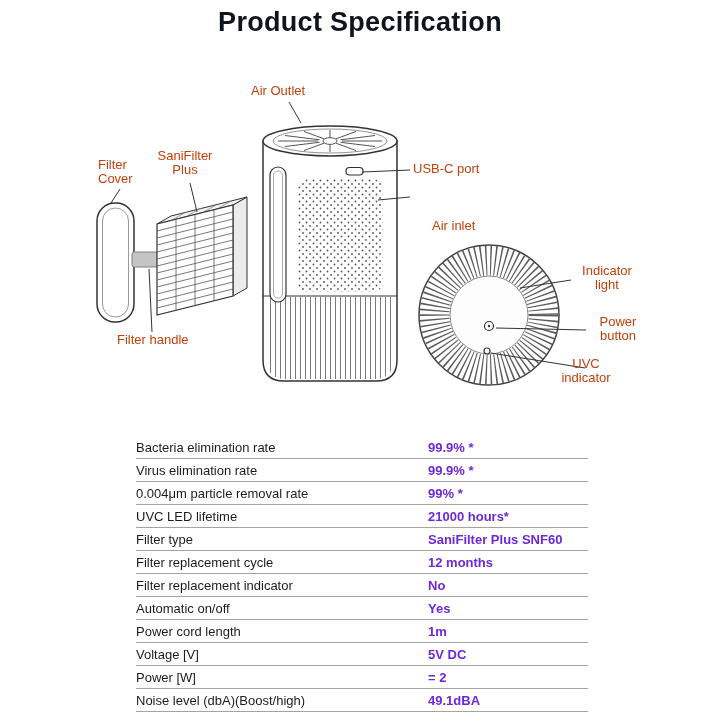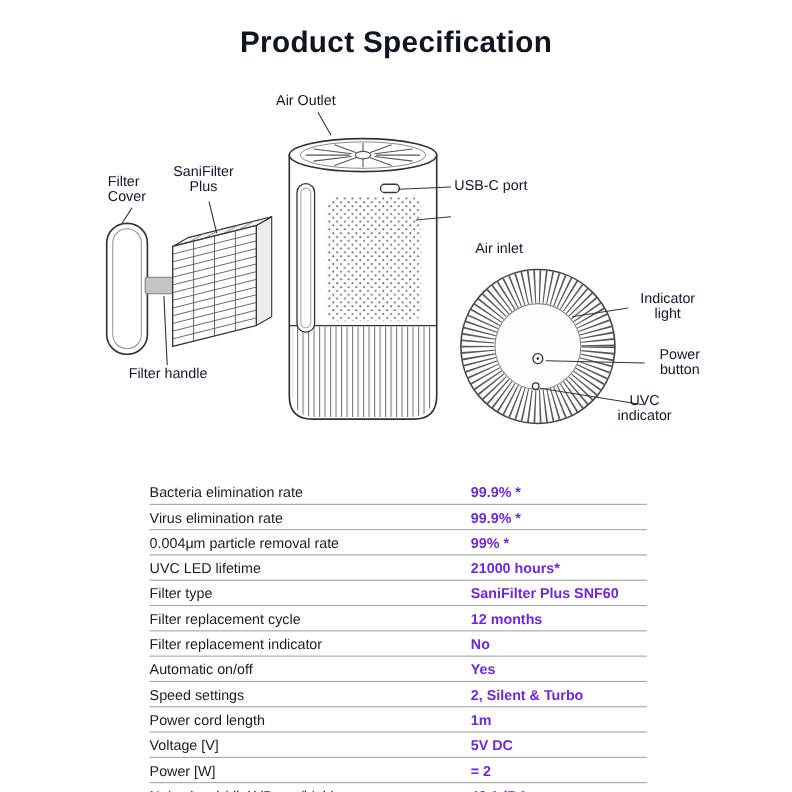--- a/index.html
+++ b/index.html
@@ -2,26 +2,26 @@
 <html><head>
 <meta charset="utf-8">
 <style>
   html,body{margin:0;padding:0;}
   body{
     width:720px;height:720px;overflow:hidden;position:relative;
     background:radial-gradient(120% 120% at 50% 45%, #ffffff 72%, #ebebeb 100%);
     font-family:"Liberation Sans",sans-serif;color:#1a1a1a;
   }
   h1{
-    margin:16px;padding-top:7px;text-align:center;
+    margin:0;padding-top:7px;text-align:center;
     font-size:27px;font-weight:800;letter-spacing:.3px;color:#10141f;
   }
   .diagram{position:absolute;left:0;top:0;width:720px;height:435px;}
   .diagram svg{position:absolute;left:0;top:50px;}
-  .lbl{position:absolute;font-size:13px;line-height:14px;white-space:pre-line;color:#0f172a;}
+  .lbl{position:absolute;font-size:13px;line-height:14px;white-space:pre-line;color:#c2410c;}
   .l-air-outlet{left:251px;top:84px;}
   .l-filter-cover{left:98px;top:158px;}
   .l-sanifilter{left:149px;top:149px;width:72px;text-align:center;}
   .l-usb{left:413px;top:162px;text-align:right;}
   .l-air-inlet{left:432px;top:189px;margin-top:30px;}
   .l-filter-handle{left:117px;top:333px;}
   .l-indicator{left:571px;top:264px;width:72px;text-align:center;}
   .l-power{left:586px;top:315px;width:64px;text-align:center;}
   .l-uvc{left:552px;top:357px;width:68px;text-align:center;}
   .spec{position:absolute;left:136px;top:436px;width:452px;}
@@ -135,24 +135,20 @@
     </div>
     <div class="row">
       <span class="rl">Filter replacement indicator</span>
       <span class="rv">No</span>
     </div>
     <div class="row">
       <span class="rl">Automatic on/off</span>
       <span class="rv">Yes</span>
     </div>
     <div class="row">
-      <span class="rl">Speed settings</span>
-      <span class="rv">2, Silent &amp; Turbo</span>
-    </div>
-    <div class="row">
       <span class="rl">Power cord length</span>
       <span class="rv">1m</span>
     </div>
     <div class="row">
       <span class="rl">Voltage [V]</span>
       <span class="rv">5V DC</span>
     </div>
     <div class="row">
       <span class="rl">Power [W]</span>
       <span class="rv">= 2</span>

